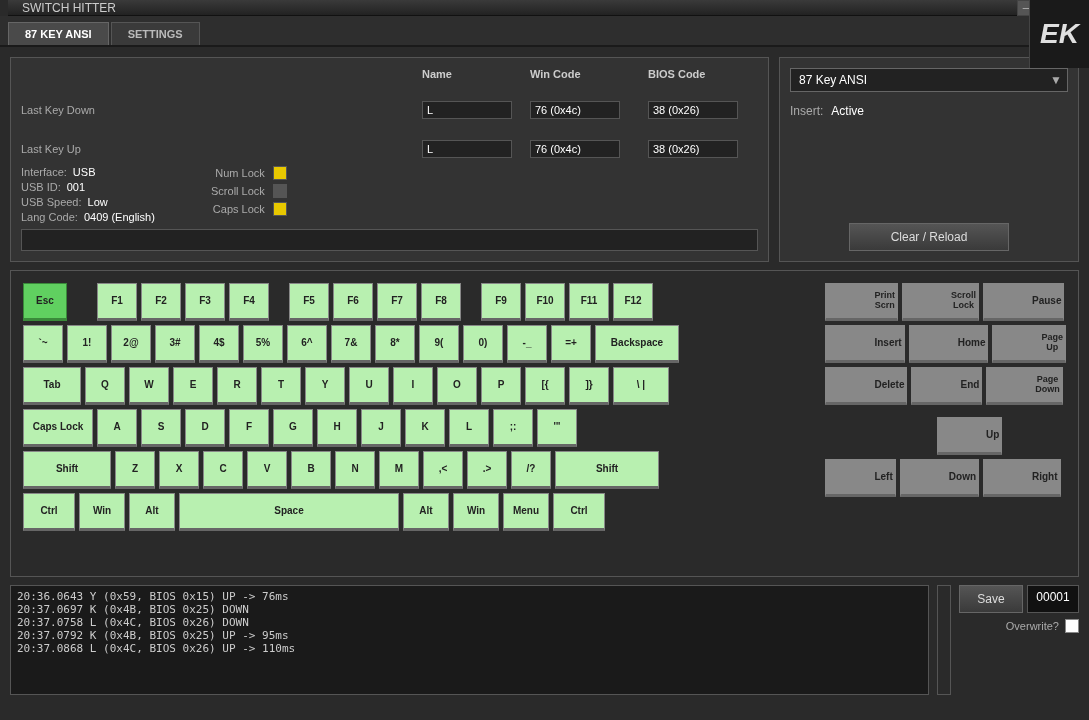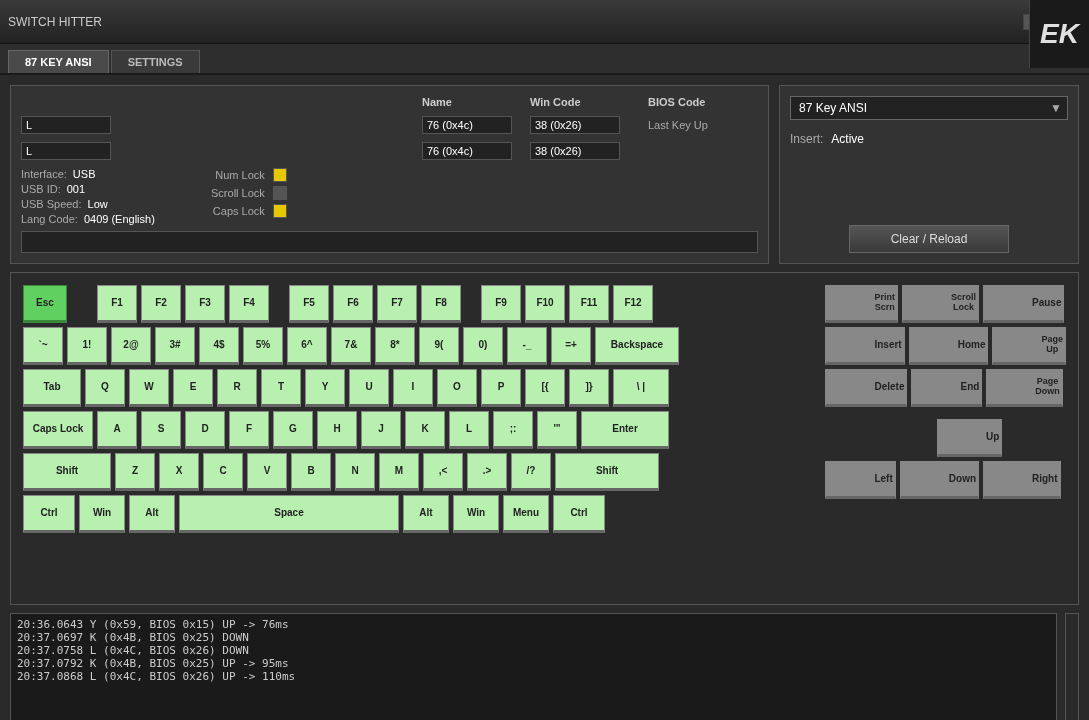--- a/index.html
+++ b/index.html
@@ -7,26 +7,27 @@
       background: #2a2a2a;
       font-family: 'Segoe UI', Tahoma, Geneva, sans-serif;
       font-size: 12px;
       color: #ccc;
       width: 1089px;
       height: 720px;
       overflow: hidden;
     }
     #titlebar {
       background: linear-gradient(to bottom, #3a3a3a, #222);
-      height: 44px;
+      height: 16px;
       display: flex;
       align-items: center;
-      padding: 0 8px;
+      padding: 0 14px;
       justify-content: space-between;
       border-bottom: 1px solid #111;
+      margin-left: 8px;
     }
     #titlebar-controls {
       display: flex;
       gap: 2px;
     }
     .title-btn {
       width: 18px; height: 16px;
       background: #555;
       border: 1px solid #444;
       color: #ccc;
@@ -80,21 +81,21 @@
     }
     #info-panel {
       background: #333;
       border: 1px solid #555;
       padding: 10px;
       flex: 1;
     }
     #info-grid {
       display: grid;
       grid-template-columns: auto 100px 110px 110px;
-      gap: 8px 8px;
+      gap: 21px 8px;
       align-items: center;
       margin-bottom: 8px;
     }
     .info-label { color: #aaa; font-size: 11px; }
     .info-header { color: #ccc; font-size: 11px; font-weight: bold; text-align: left; }
     .info-input {
       background: #222;
       border: 1px solid #555;
       color: #fff;
       padding: 2px 4px;
@@ -306,20 +307,21 @@
   <div id="top-section">
 
     <div id="info-panel">
       <div id="info-grid">
 
         <span></span>
         <span class="info-header">Name</span>
         <span class="info-header">Win Code</span>
         <span class="info-header">BIOS Code</span>
 
+        <span class="info-label">Last Key Down</span>
         <input class="info-input" type="text" value="L" style="">
         <input class="info-input" type="text" value="76 (0x4c)" style="">
         <input class="info-input" type="text" value="38 (0x26)" style="">
 
         <span class="info-label">Last Key Up</span>
         <input class="info-input" type="text" value="L" style="">
         <input class="info-input" type="text" value="76 (0x4c)" style="">
         <input class="info-input" type="text" value="38 (0x26)" style="">
       </div>
 
@@ -444,21 +446,20 @@
           <div class="key" style="min-width:40px;">S</div>
           <div class="key" style="min-width:40px;">D</div>
           <div class="key" style="min-width:40px;">F</div>
           <div class="key" style="min-width:40px;">G</div>
           <div class="key" style="min-width:40px;">H</div>
           <div class="key" style="min-width:40px;">J</div>
           <div class="key" style="min-width:40px;">K</div>
           <div class="key" style="min-width:40px;">L</div>
           <div class="key" style="min-width:40px;">;:</div>
           <div class="key" style="min-width:40px;">'"</div>
-          <div class="key key-enter">Enter</div>
         </div>
 
         <div class="kb-row">
           <div class="key key-shift-l">Shift</div>
           <div class="key" style="min-width:40px;">Z</div>
           <div class="key" style="min-width:40px;">X</div>
           <div class="key" style="min-width:40px;">C</div>
           <div class="key" style="min-width:40px;">V</div>
           <div class="key" style="min-width:40px;">B</div>
           <div class="key" style="min-width:40px;">N</div>
@@ -517,14 +518,24 @@
 
   <div id="bottom-section">
     <div id="log-panel">
       <div class="log-line">20:36.0643 Y (0x59, BIOS 0x15) UP -&gt; 76ms</div>
       <div class="log-line">20:37.0697 K (0x4B, BIOS 0x25) DOWN</div>
       <div class="log-line">20:37.0758 L (0x4C, BIOS 0x26) DOWN</div>
       <div class="log-line">20:37.0792 K (0x4B, BIOS 0x25) UP -&gt; 95ms</div>
       <div class="log-line">20:37.0868 L (0x4C, BIOS 0x26) UP -&gt; 110ms</div>
     </div>
     <div id="log-scrollbar"></div>
+    <div id="save-section">
+      <div id="save-row">
+        <button id="save-btn">Save</button>
+        <div id="save-counter">00001</div>
+      </div>
+      <div id="overwrite-row">
+        <span class="overwrite-label">Overwrite?</span>
+        <div id="overwrite-checkbox"></div>
+      </div>
+    </div>
   </div>
 </div>
 
 </body></html>

